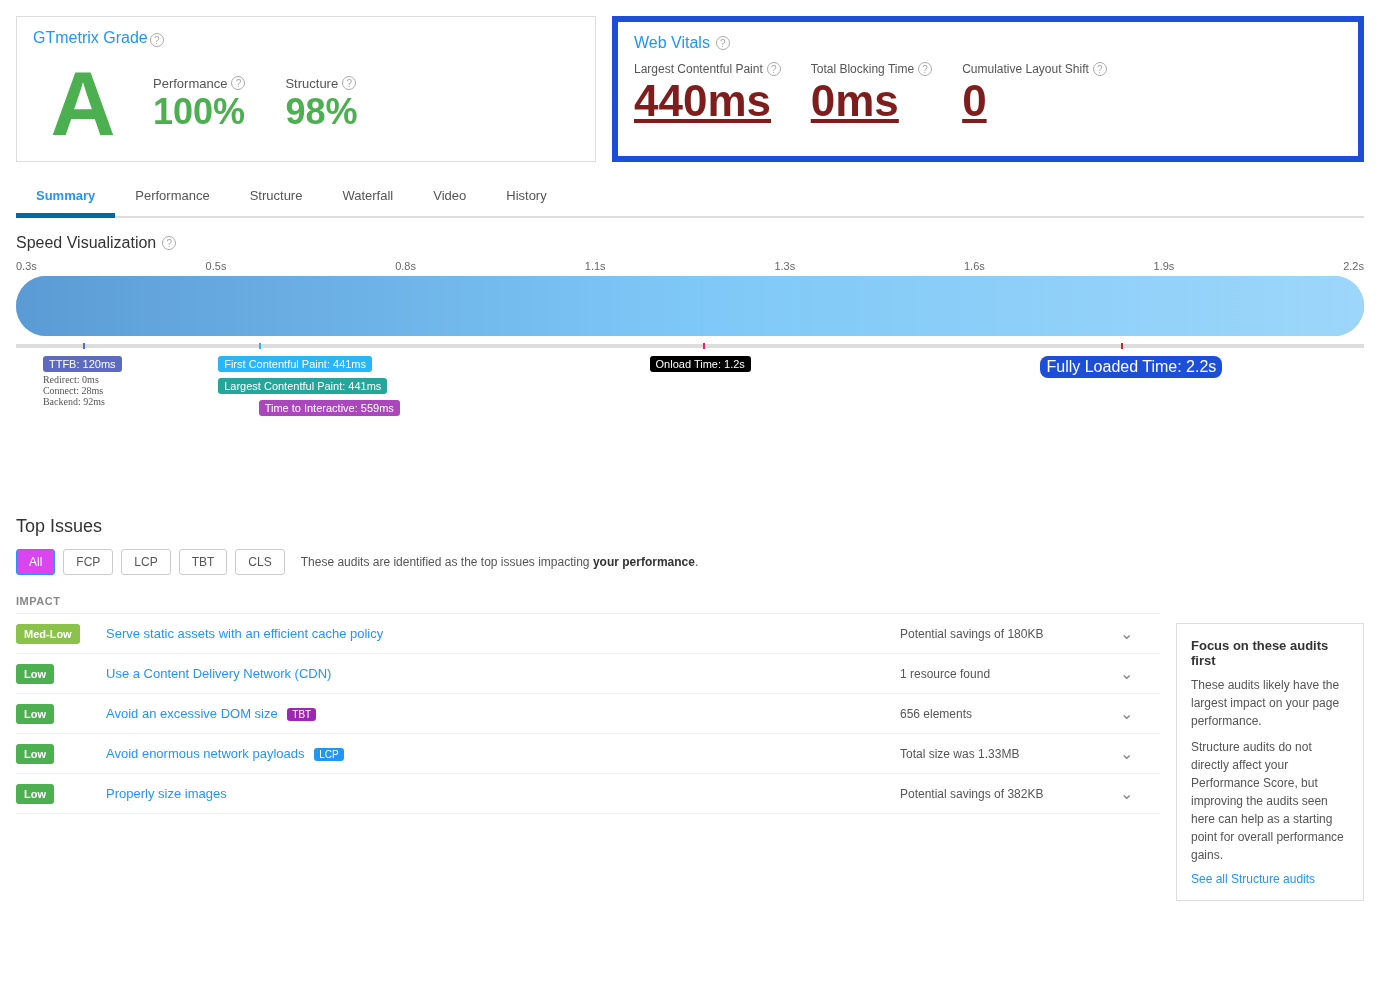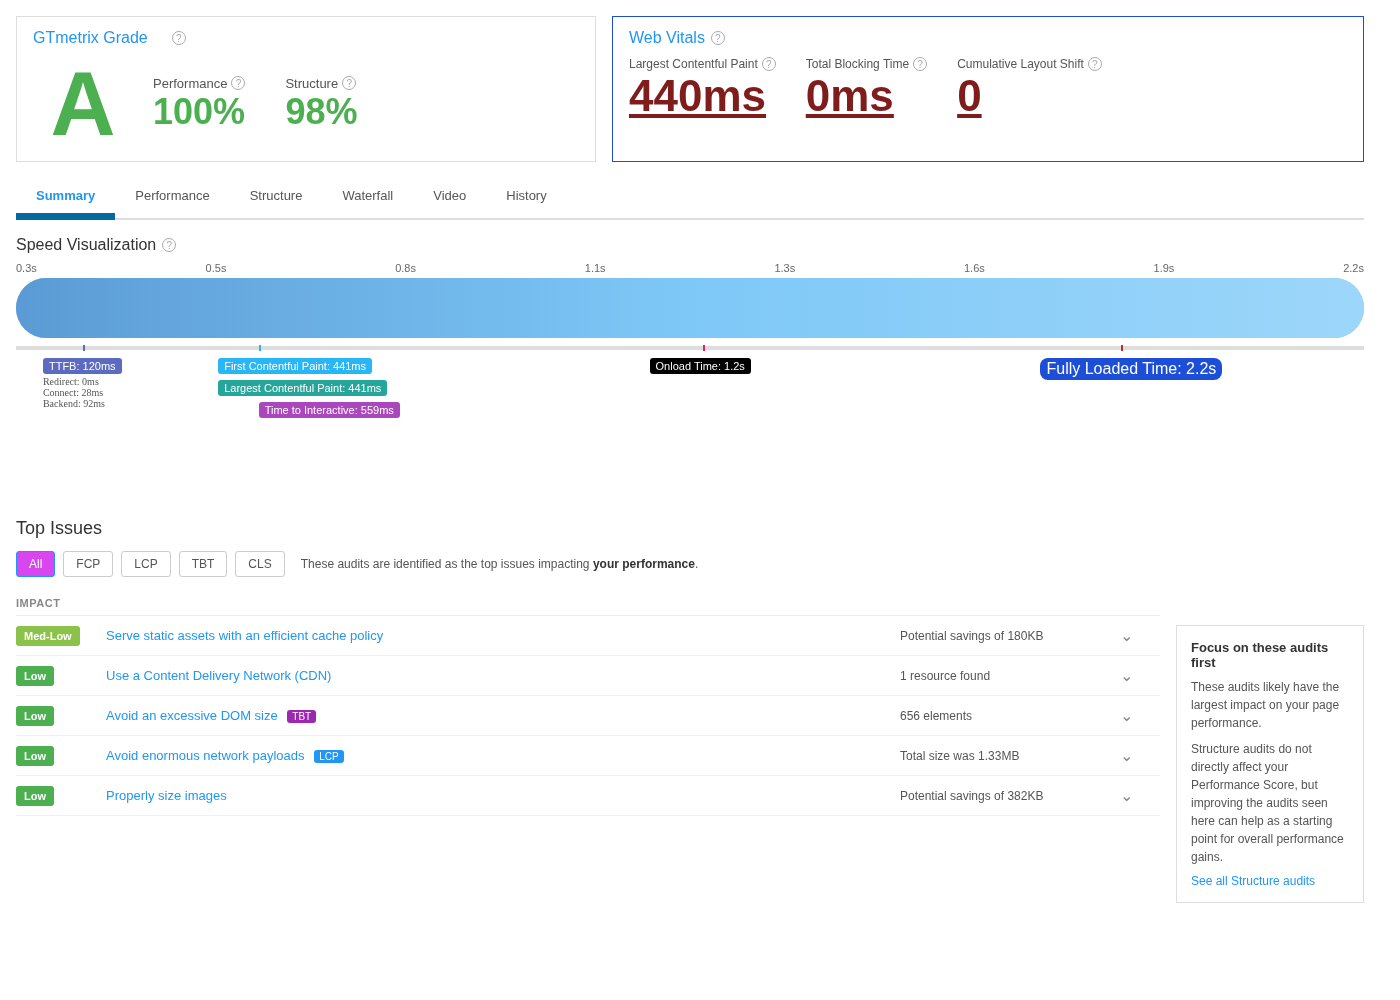--- a/index.html
+++ b/index.html
@@ -8,34 +8,34 @@
 
     
     .top-sections { display: flex; gap: 16px; margin-bottom: 16px; }
     .grade-section { border: 1px solid #ddd; padding: 12px 16px; display: flex; align-items: center; gap: 20px; flex: 0 0 580px; }
     .grade-letter { font-size: 90px; font-weight: bold; color: #4caf50; line-height: 1; width: 100px; text-align: center; }
     .grade-metrics { display: flex; gap: 40px; }
     .metric-item { display: flex; flex-direction: column; }
     .metric-label { font-size: 13px; color: #555; display: flex; align-items: center; gap: 4px; }
     .metric-value { font-size: 36px; font-weight: bold; color: #4caf50; }
 
-    .web-vitals-section { border: 1px solid #1d4ed8; padding: 12px 16px; flex: 1; }
+    .web-vitals-section { border: 6px solid #1d4ed8; padding: 12px 16px; flex: 1; }
     .web-vitals-title { font-size: 16px; color: #2196f3; margin-bottom: 10px; display: flex; align-items: center; gap: 6px; }
     .vitals-metrics { display: flex; gap: 30px; }
     .vital-item { display: flex; flex-direction: column; }
     .vital-label { font-size: 12px; color: #555; display: flex; align-items: center; gap: 4px; }
     .vital-value { font-size: 44px; font-weight: bold; color: #7f1d1d; text-decoration: underline; }
 
     
-    .section-title { font-size: 16px; color: #2196f3; display: flex; align-items: center; gap: 24px; margin-bottom: 8px; }
+    .section-title { font-size: 16px; color: #2196f3; display: flex; align-items: flex-end; gap: 2px; margin-bottom: 8px; }
 
     
     .tabs { display: flex; border-bottom: 2px solid #ddd; margin-bottom: 16px; }
     .tab { padding: 10px 20px; cursor: pointer; font-size: 13px; color: #555; border-bottom: 3px solid transparent; margin-bottom: -2px; }
-    .tab.active { color: #2196f3; border-bottom: 7px solid #0369a1; font-weight: bold; text-align: right; }
+    .tab.active { color: #2196f3; border-bottom: 5px solid #0369a1; font-weight: bold; text-align: right; }
 
     
     .speed-viz-title { font-size: 16px; font-weight: normal; margin-bottom: 8px; display: flex; align-items: center; gap: 6px; }
     .speed-viz-container { position: relative; margin-bottom: 60px; }
     .timeline-ruler { display: flex; justify-content: space-between; padding: 0 0 4px 0; font-size: 11px; color: #666; }
     .progress-bar-outer { background: #7cb9f5; border-radius: 30px; height: 60px; position: relative; overflow: visible; margin-bottom: 8px; }
     .progress-bar-inner { position: absolute; left: 0; top: 0; height: 100%; width: 100%; border-radius: 30px; background: linear-gradient(to right, #5b9bd5, #7ec8f7, #9dd6fa); }
     .marker-label { font-size: 11px; padding: 2px 6px; border-radius: 3px; color: #fff; white-space: nowrap; display: inline-block; }
 
     

